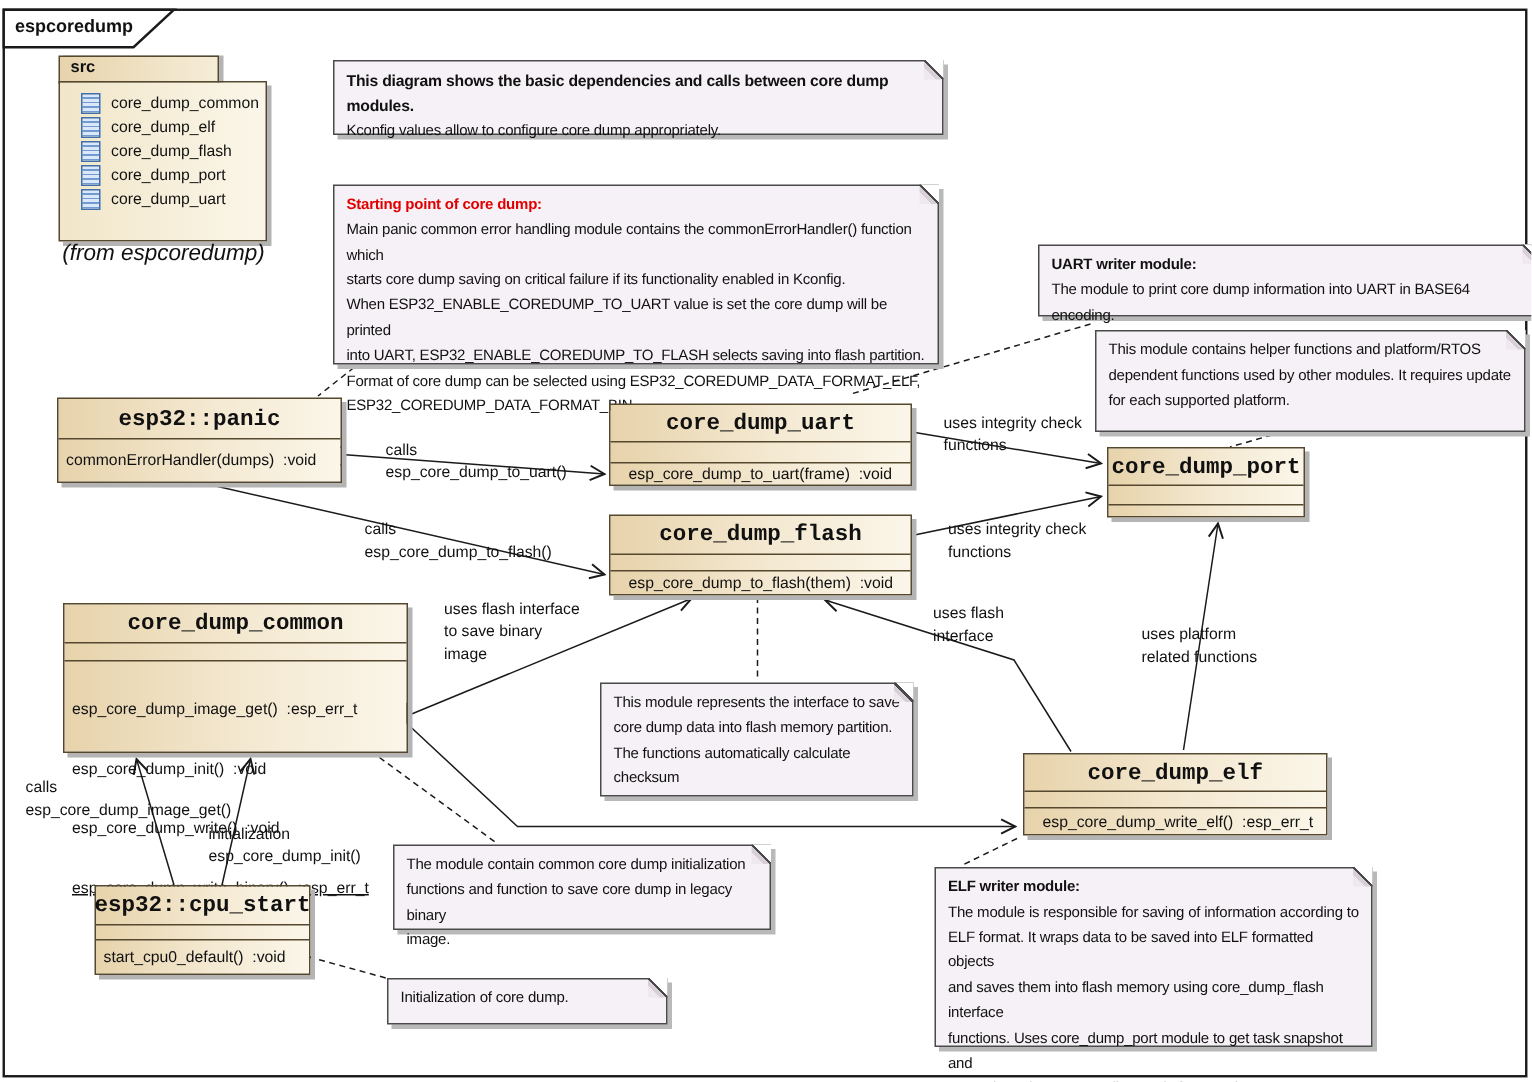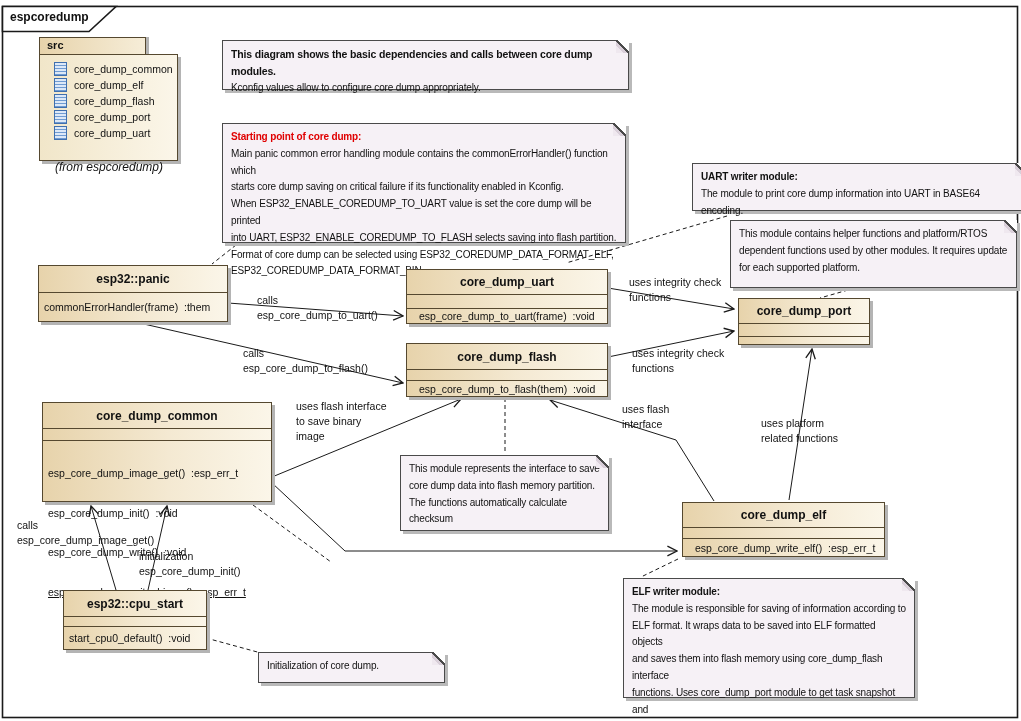--- a/index.html
+++ b/index.html
@@ -3,21 +3,21 @@
 <meta charset="utf-8">
 <style>
   html,body{margin:0;padding:0;background:#fff;}
   #canvas{position:relative;width:1021px;height:721px;background:#ffffff;
           font-family:"Liberation Sans","DejaVu Sans",sans-serif;color:#111;overflow:hidden;}
   svg.layer{position:absolute;left:0;top:0;z-index:1;}
   
   .cls{position:absolute;z-index:2;background:linear-gradient(90deg,#e7d3ab 0%,#f4e9d2 55%,#fbf6e9 100%);
        border:1px solid #55482f;box-shadow:3px 3px 0 #b4b4b4;font-size:10.5px;}
   .cls-t{font-weight:bold;display:flex;align-items:center;justify-content:center;
-         border-bottom:1px solid #55482f;font-size:12px;}
+         border-bottom:1px solid #55482f;font-size:15px;font-family:Liberation Mono, monospace;}
   .cls-a{border-bottom:1px solid #55482f;}
   .cls-m{padding-left:5px;white-space:pre;}
   .one{display:flex;align-items:center;}
   .mline{line-height:15.5px;white-space:pre;}
   .u{text-decoration:underline;}
   
   .note{position:absolute;z-index:2;background:#f6f1f6;border:1px solid #4a4a4a;
         box-shadow:3px 3px 0 #b9b9b9;padding:5px 8px 3px 8px;font-size:10px;
         line-height:16.8px;letter-spacing:-0.15px;color:#111;}
   .note .ear{position:absolute;top:-1px;right:-1px;width:13px;height:13px;
@@ -26,21 +26,21 @@
   .nred{font-weight:bold;color:#e00000;}
   
   .pkg-h{position:absolute;z-index:2;background:linear-gradient(90deg,#e7d3ab,#f6edd8);
          border:1px solid #55482f;box-shadow:3px 0 0 #b4b4b4;font-weight:bold;font-size:11px;
          padding:1px 0 0 7px;}
   .pkg-b{position:absolute;z-index:2;background:linear-gradient(90deg,#f1e6c9,#fbf6e9);
          border:1px solid #55482f;box-shadow:3px 3px 0 #b4b4b4;padding-top:6px;}
   .pitem{display:flex;align-items:center;height:16px;margin-left:14px;font-size:10.5px;}
   .ficon{width:11px;height:12px;border:1px solid #3f6fae;margin-right:7px;flex:0 0 auto;
          background:repeating-linear-gradient(to bottom,#dce8f7 0 2px,#6f9bd2 2px 3px);}
-  .pfrom{position:absolute;z-index:2;font-style:italic;font-size:12px;text-align:center;}
+  .pfrom{position:absolute;z-index:2;font-style:italic;font-size:15px;text-align:center;}
   
   .elbl{position:absolute;z-index:3;font-size:10.5px;line-height:15px;white-space:pre;color:#111;}
   .tab-title{position:absolute;z-index:3;left:10px;top:10px;font-weight:bold;font-size:12px;}
 </style>
 </head>
 <body>
 
 <div id="canvas">
 
   <svg class="layer" width="1021" height="721" viewBox="0 0 1021 721">
@@ -148,29 +148,35 @@
   <div class="note" style="left:623px;top:578px;width:274px;height:110px;">
     <div class="ear"></div>
     <div class="nb">ELF writer module:</div>
     <div>The module is responsible for saving of information according to</div>
     <div>ELF format. It wraps data to be saved into ELF formatted objects</div>
     <div>and saves them into flash memory using core_dump_flash interface</div>
     <div>functions. Uses core_dump_port module to get task snapshot and</div>
     <div>get register dumps according to platform settings.</div>
   </div>
 
+  <div class="note" style="left:262px;top:563px;width:234px;height:47px;">
+    <div class="ear"></div>
+    <div>The module contain common core dump initialization</div>
+    <div>functions and function to save core dump in legacy binary</div>
+    <div>image.</div>
+  </div>
 
   <div class="note" style="left:258px;top:652px;width:169px;height:21px;">
     <div class="ear"></div>
     <div>Initialization of core dump.</div>
   </div>
 
   <div class="cls" style="left:38px;top:265px;width:188px;height:55px;">
     <div class="cls-t" style="height:26px;">esp32::panic</div>
-    <div class="cls-m one" style="height:27px;">commonErrorHandler(frame)  :them</div>
+    <div class="cls-m one" style="height:27px;">commonErrorHandler(dumps)  :void</div>
   </div>
 
   <div class="cls" style="left:406px;top:269px;width:200px;height:53px;">
     <div class="cls-t" style="height:24px;">core_dump_uart</div>
     <div class="cls-a" style="height:13px;"></div>
     <div class="cls-m one" style="height:14px;padding-left:12px;">esp_core_dump_to_uart(frame)  :void</div>
   </div>
 
   <div class="cls" style="left:406px;top:343px;width:200px;height:52px;">
     <div class="cls-t" style="height:25px;">core_dump_flash</div>

